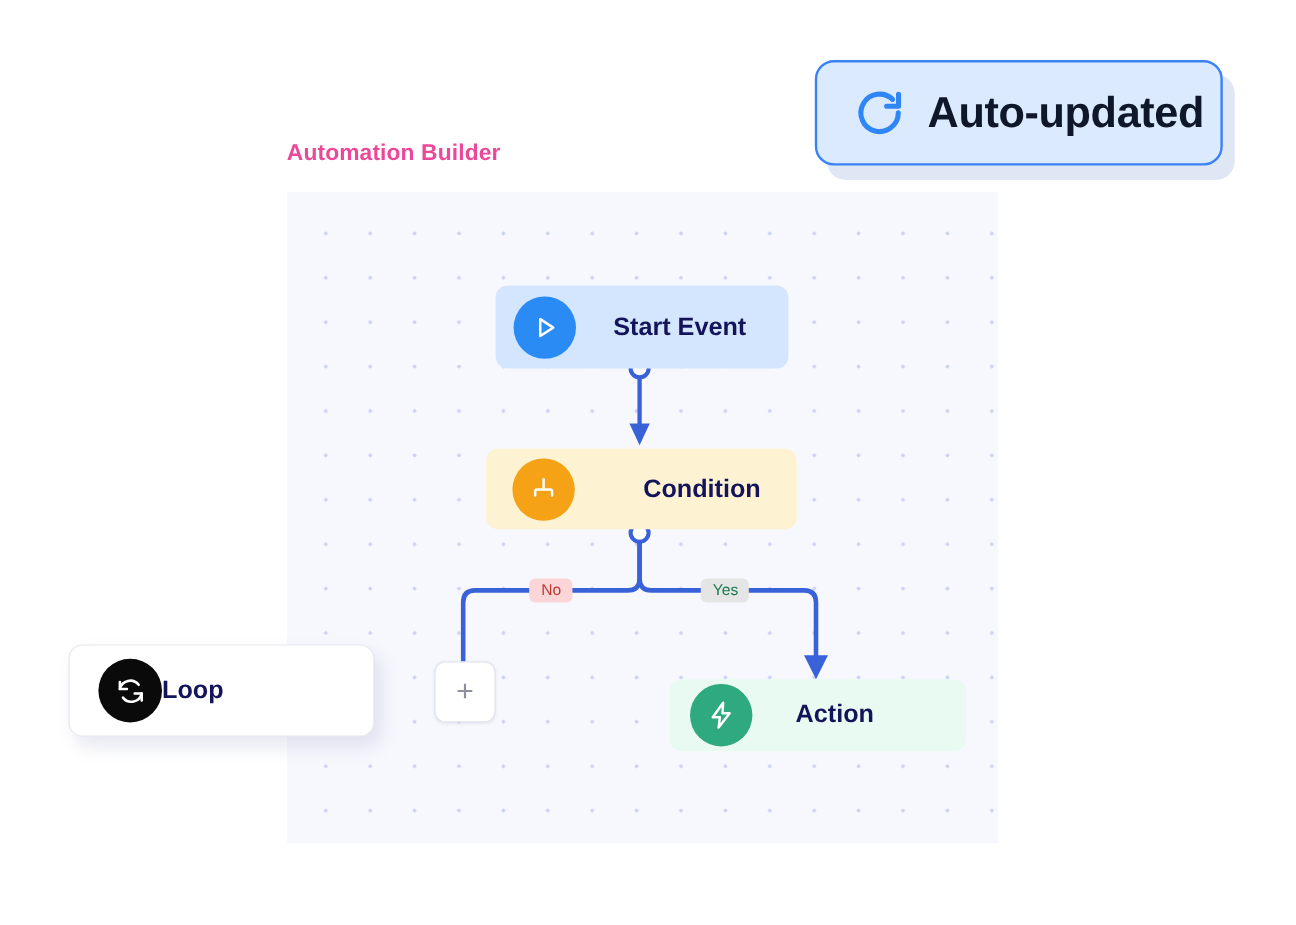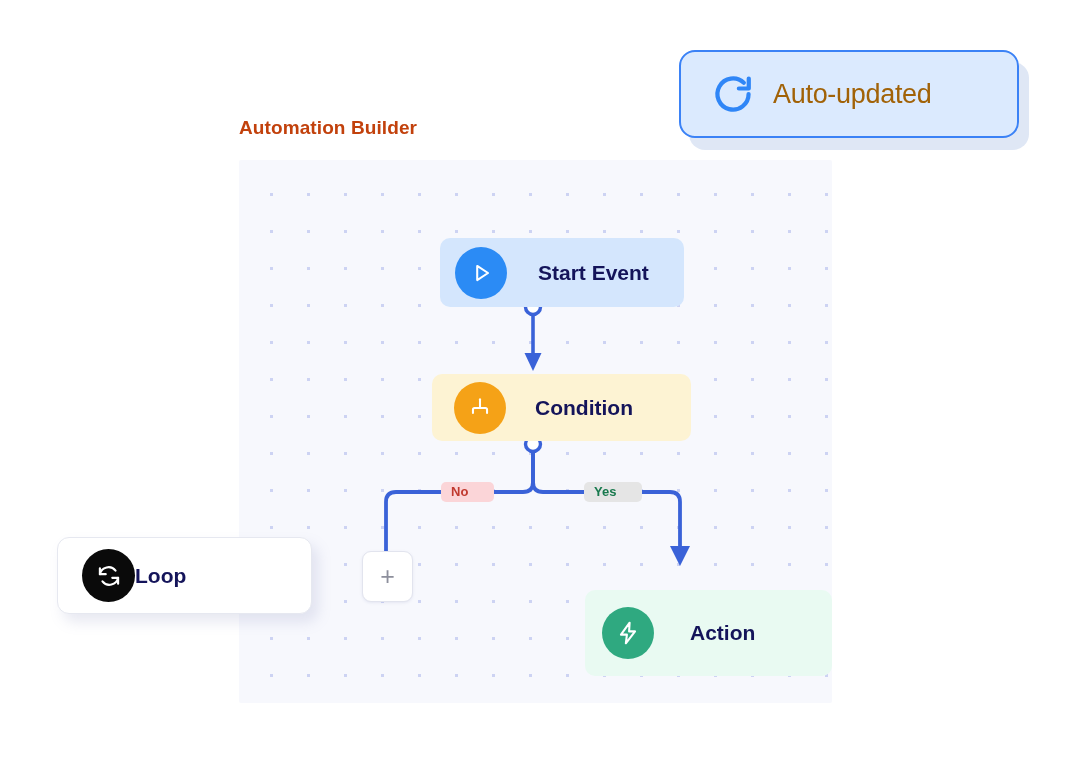--- a/index.html
+++ b/index.html
@@ -16,21 +16,21 @@
     -webkit-font-smoothing: antialiased;
   }
 
   
   .page-title {
     position: absolute;
     left: 239px;
     top: 117px;
     font-size: 19px;
     font-weight: bold;
-    color: #c2410c;
+    color: #ec4899;
     letter-spacing: 0.1px;
     white-space: nowrap;
   }
 
   
   .badge {
     position: absolute;
     left: 679px;
     top: 50px;
     width: 340px;
@@ -45,23 +45,23 @@
     padding: 0 30px;
     box-shadow: 10px 12px 0 rgba(140,170,220,0.28);
   }
   .badge-icon {
     width: 44px;
     height: 44px;
     flex: 0 0 auto;
     display: block;
   }
   .badge-label {
-    font-size: 27px;
-    font-weight: normal;
-    color: #a16207;
+    font-size: 36px;
+    font-weight: bold;
+    color: #0f172a;
     white-space: nowrap;
     letter-spacing: -0.3px;
   }
 
   
   .canvas {
     position: absolute;
     left: 239px;
     top: 160px;
     width: 593px;
@@ -83,21 +83,20 @@
     pointer-events: none;
   }
 
   
   .node {
     position: absolute;
     display: flex;
     align-items: center;
     border-radius: 10px;
     box-sizing: border-box;
-    margin-left: 27px;
   }
   .node-icon {
     border-radius: 50%;
     flex: 0 0 auto;
     display: flex;
     align-items: center;
     justify-content: center;
   }
   .node-label {
     font-size: 21px;
@@ -117,29 +116,30 @@
   .node-start .node-icon { width: 52px; height: 52px; background: #2b8bf5; }
   .node-start .node-label { margin-left: 31px; }
 
   .node-condition {
     left: 405px;
     top: 374px;
     width: 259px;
     height: 67px;
     background: #fdf3d3;
     padding-left: 22px;
+    gap: 28px;
   }
   .node-condition .node-icon { width: 52px; height: 52px; background: #f5a217; }
   .node-condition .node-label { margin-left: 29px; }
 
   .node-action {
     left: 558px;
-    top: 590px;
+    top: 566px;
     width: 247px;
-    height: 86px;
+    height: 60px;
     background: #e9faf2;
     padding-left: 17px;
   }
   .node-action .node-icon { width: 52px; height: 52px; background: #2fa980; }
   .node-action .node-label { margin-left: 36px; }
 
   
   .node-loop {
     position: absolute;
     left: 57px;
@@ -155,23 +155,23 @@
     box-sizing: border-box;
     box-shadow: 6px 8px 14px rgba(120,130,180,0.18);
   }
   .node-loop .node-icon { width: 53px; height: 53px; background: #0a0a0a; }
   .node-loop .node-label { }
 
   
   .branch-label {
     position: absolute;
     font-size: 13px;
-    font-weight: bold;
+    font-weight: normal;
     border-radius: 5px;
-    padding: 3px 26px 4px 10px;
+    padding: 3px 9px 4px 10px;
     line-height: 1;
     white-space: nowrap;
     text-align: right;
   }
   .branch-no {
     left: 441px;
     top: 482px;
     background: #fbd5d8;
     color: #c0392f;
   }

